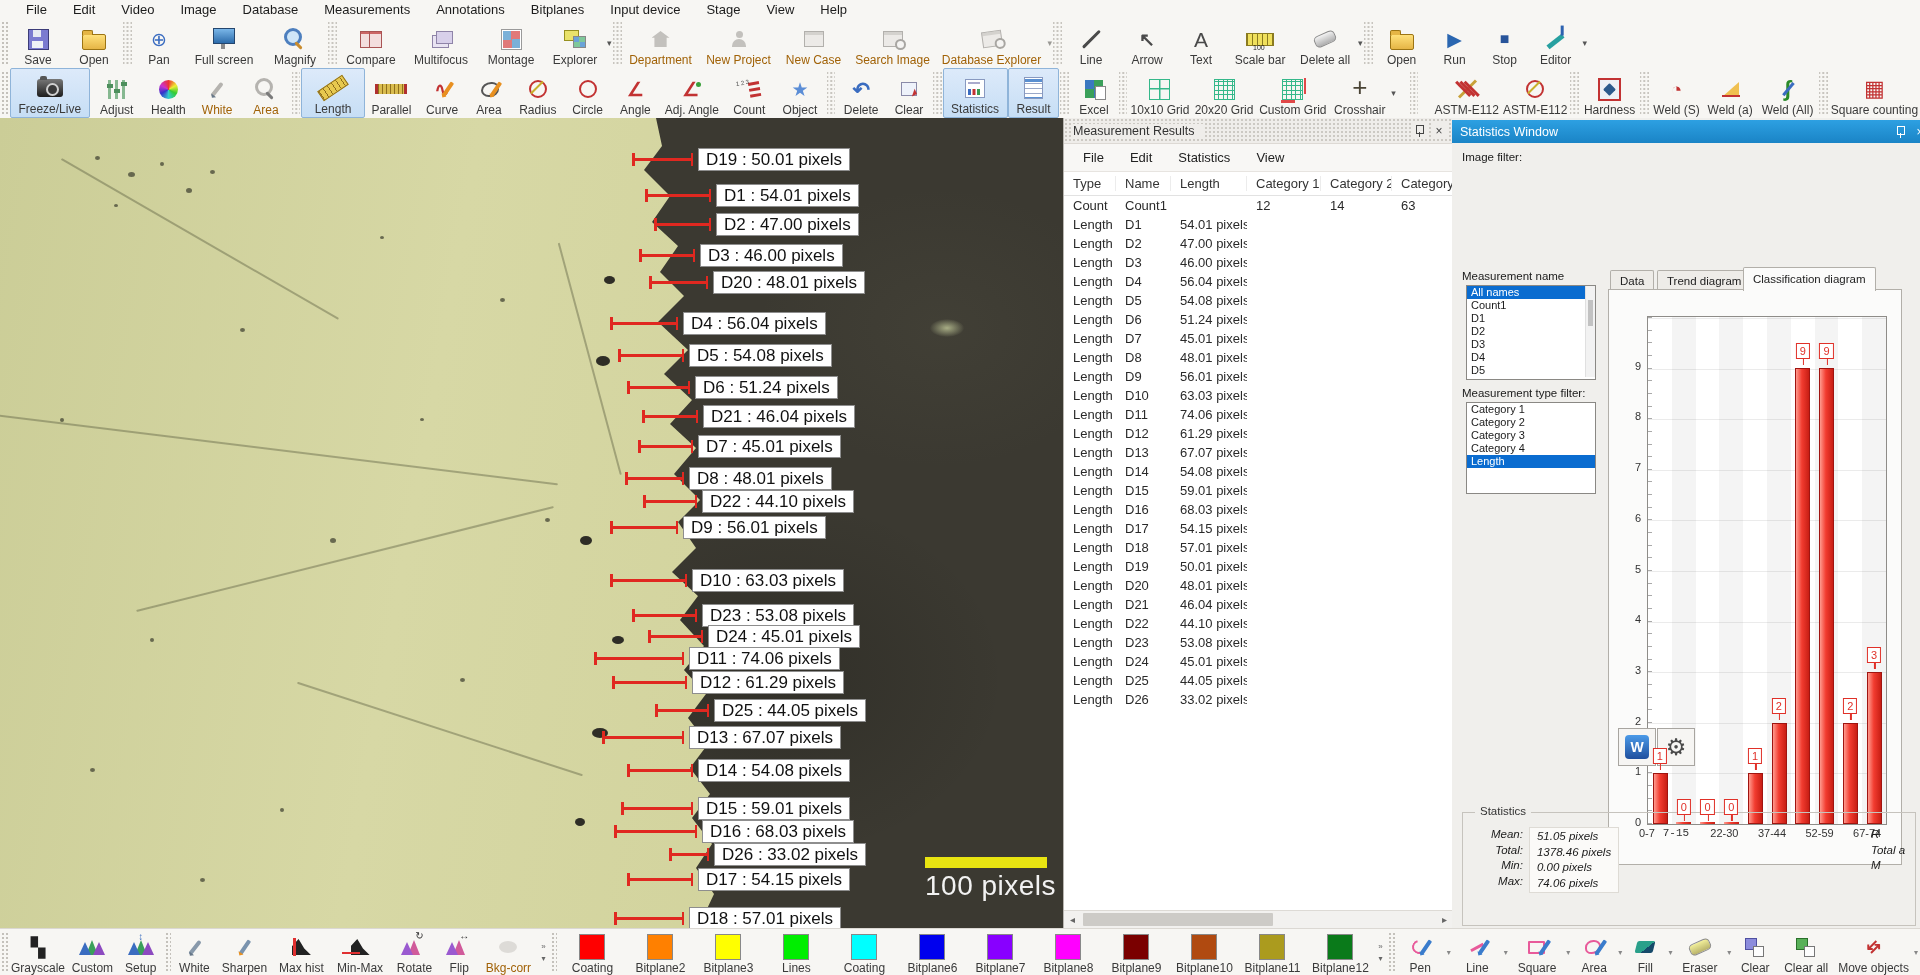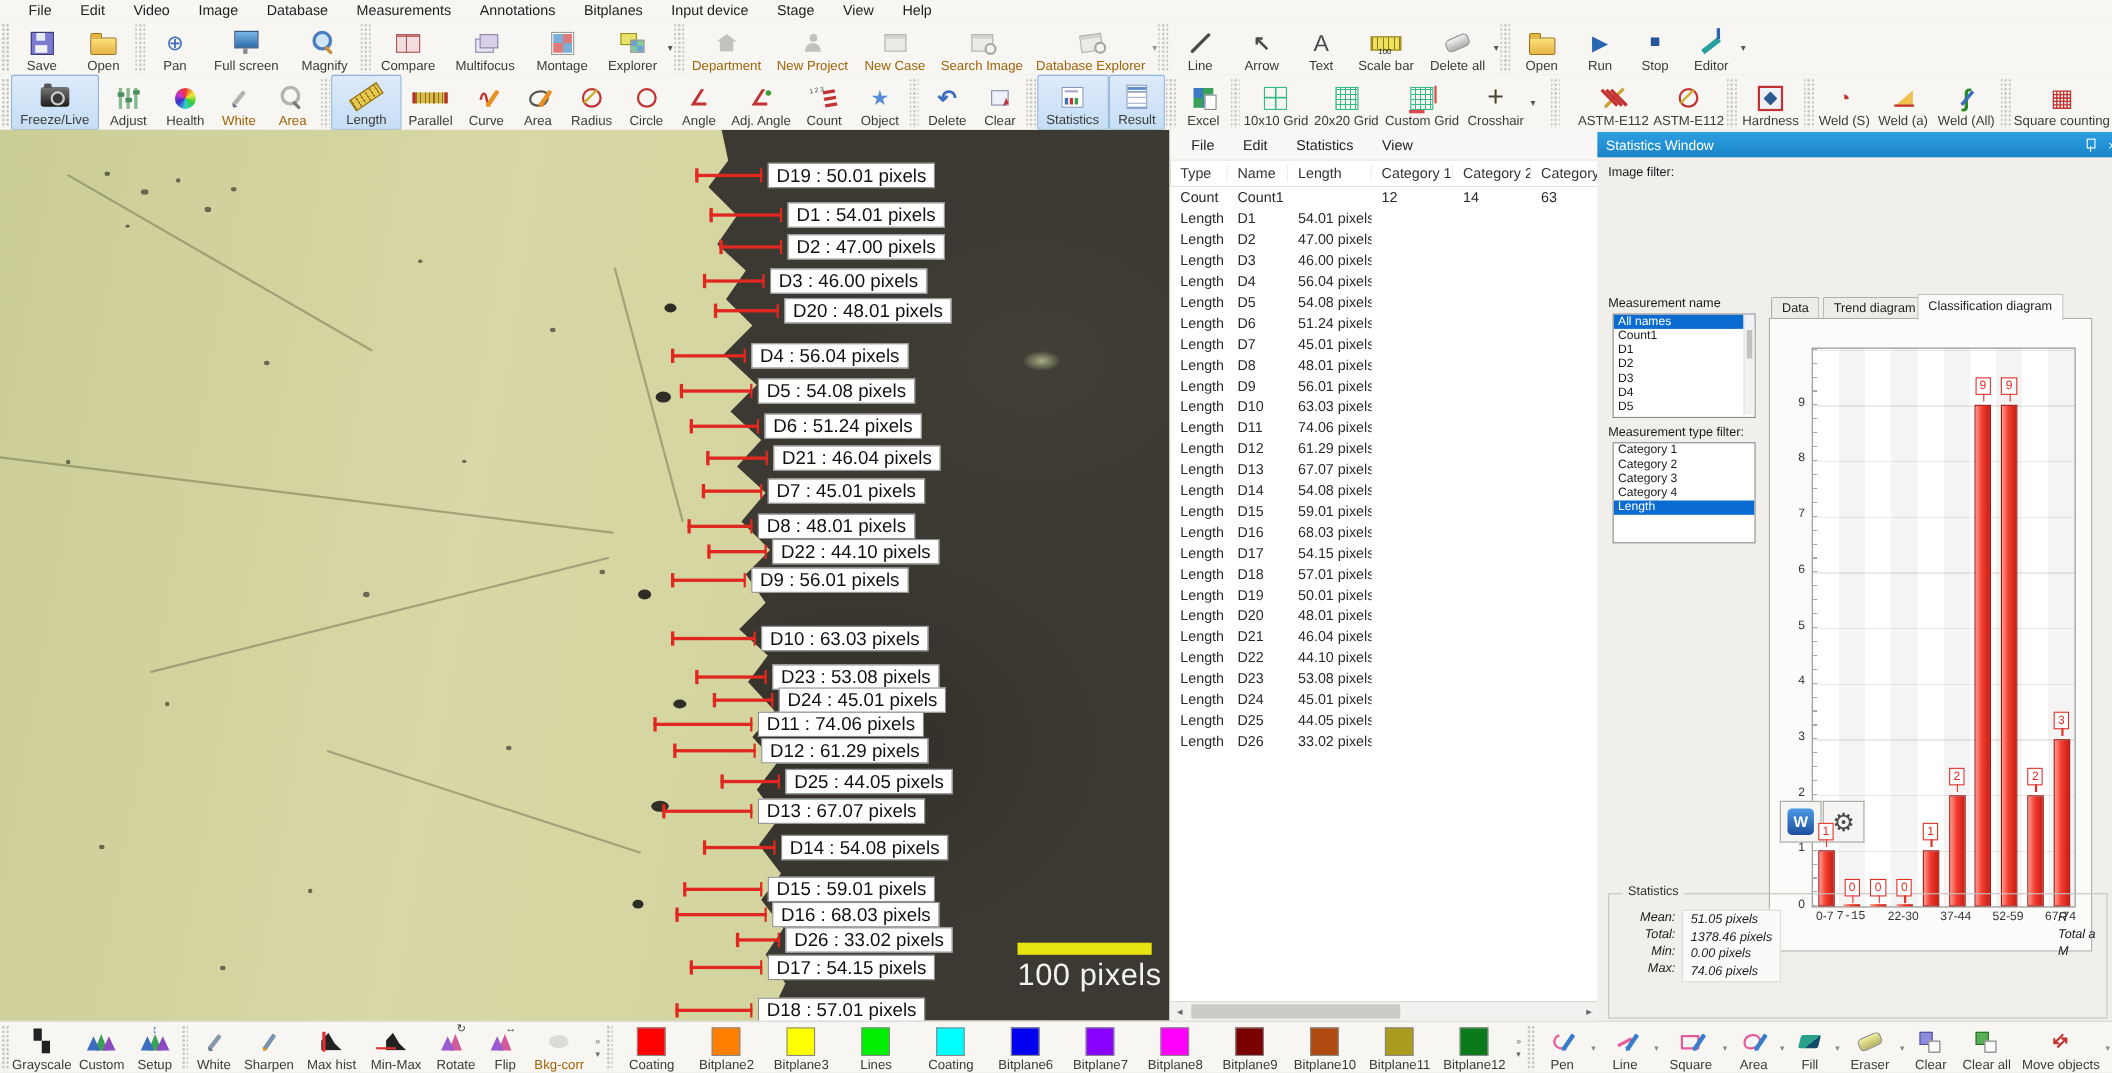--- a/index.html
+++ b/index.html
@@ -218,21 +218,21 @@
         repeating-linear-gradient(0deg,rgba(0,0,0,0) 0 49.6px,rgba(0,0,0,0.08) 49.6px 50.6px);}
   #plotFrame .minor{position:absolute;left:0;top:0;width:4px;height:100%;
         background:repeating-linear-gradient(180deg,#aaa 0 1px,transparent 1px 12.65px);}
   .slot{position:absolute;bottom:0;width:23.8px;height:100%;}
   .bar{position:absolute;bottom:0;left:4.5px;width:15px;background:linear-gradient(90deg,#ff9a8e,#f23c30 45%,#c81e14);
        border:1px solid #a01410;box-sizing:border-box;}
   .bval{position:absolute;left:50%;transform:translateX(-50%);background:#fff;border:1px solid #e03028;color:#e03028;
        font-size:11px;line-height:14px;padding:0 3px;z-index:2;}
   .bval::after{content:"";position:absolute;left:50%;top:100%;width:1.5px;height:7px;background:#e03028;}
   .ylab{position:absolute;right:6px;transform:translateY(7px);font-size:11px;color:#333;}
-  .xtick{position:absolute;top:537px;font-size:11px;color:#333;text-align:center;width:40px;margin-left:-20px;}
+  .xtick{position:absolute;top:537px;font-size:11px;color:#333;text-align:left;width:40px;margin-left:-20px;}
   
   .sqbtn{position:absolute;width:36px;height:36px;background:#f6f5f3;border:1px solid #a8a5a0;
       display:flex;align-items:center;justify-content:center;}
   .wordic{width:24px;height:24px;border-radius:4px;background:linear-gradient(#4b9ae8,#1f4f9e);color:#fff;
       font-weight:bold;font-size:14px;display:flex;align-items:center;justify-content:center;}
   .gearic{font-size:23px;color:#4a4a4a;line-height:1;}
   
   #statGroup{position:absolute;left:10px;top:694px;width:452px;height:112px;border:1px solid #c6c3bd;}
   #statGroup .glab{position:absolute;left:12px;top:-8px;background:#f0efec;padding:0 5px;font-size:11.5px;color:#333;}
   .statcol{position:absolute;top:14px;display:flex;font-style:italic;}
@@ -753,21 +753,21 @@
       <div class="ann" style="left: 655px; top: 581px;">
         <span class="mline" style="width: 54px;"></span>
         <span class="mlabel">D25 : 44.05 pixels</span>
       </div>
 
       <div class="ann" style="left: 602px; top: 608px;">
         <span class="mline" style="width: 82px;"></span>
         <span class="mlabel">D13 : 67.07 pixels</span>
       </div>
 
-      <div class="ann" style="left: 627px; top: 641px; margin-left: 12px;">
+      <div class="ann" style="left: 627px; top: 641px;">
         <span class="mline" style="width: 66px;"></span>
         <span class="mlabel">D14 : 54.08 pixels</span>
       </div>
 
       <div class="ann" style="left: 621px; top: 679px;">
         <span class="mline" style="width: 72px;"></span>
         <span class="mlabel">D15 : 59.01 pixels</span>
       </div>
 
       <div class="ann" style="left: 614px; top: 702px;">
@@ -788,20 +788,28 @@
       <div class="ann" style="left: 614px; top: 789px;">
         <span class="mline" style="width: 70px;"></span>
         <span class="mlabel">D18 : 57.01 pixels</span>
       </div>
     </div>
   <div id="scalebar"></div>
   <div id="scalebarText">100 pixels</div>
 </div>
 
 <div id="mrPanel">
+  <div id="mrTitle">
+    <span class="t">Measurement Results</span>
+    <span style="flex:1"></span>
+    <span class="winbtn">
+        <span class="pin" style="color:#444"></span>
+      </span>
+    <span class="winbtn">×</span>
+  </div>
   <div id="mrMenu">
 
   <span>File</span>
       <span>Edit</span>
       <span>Statistics</span>
       <span>View</span>
     </div>
   <div id="mrHead">
     <div class="mr-row">
       <div>Type</div>

